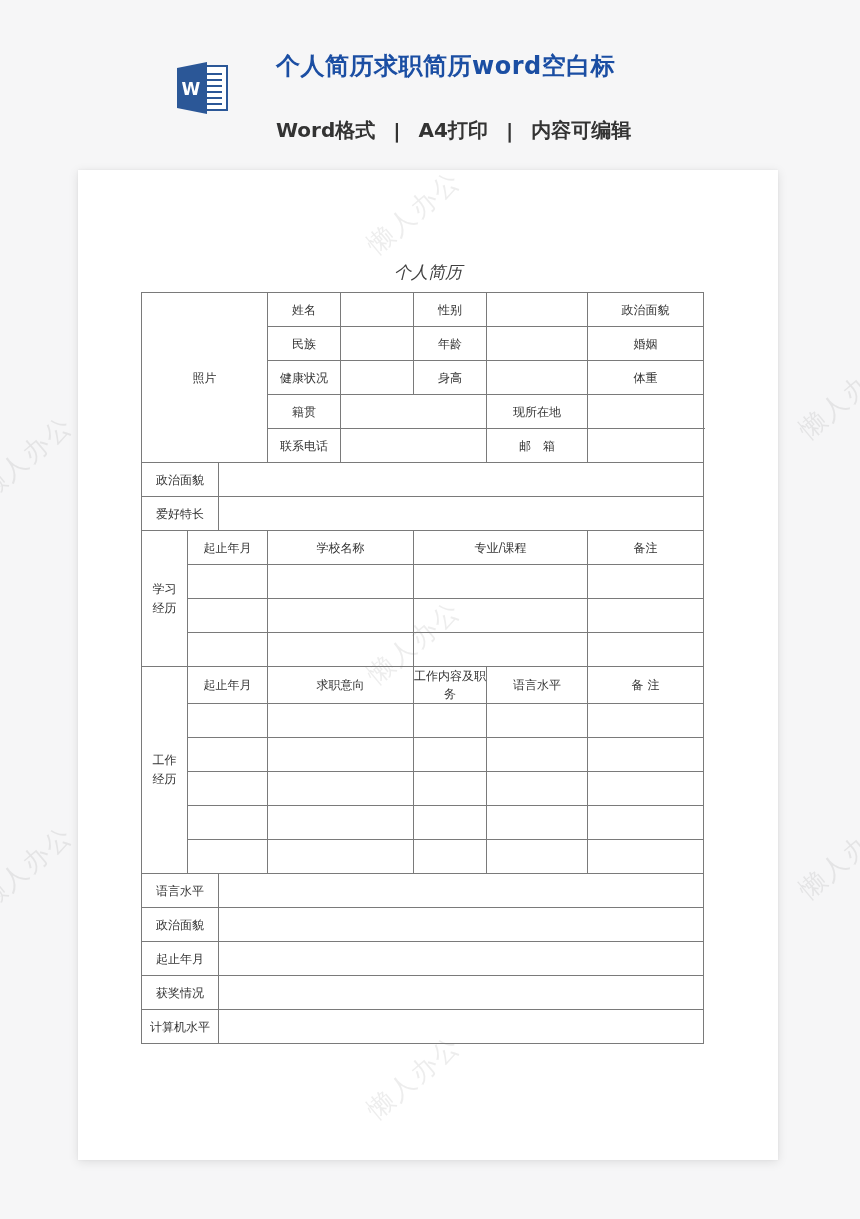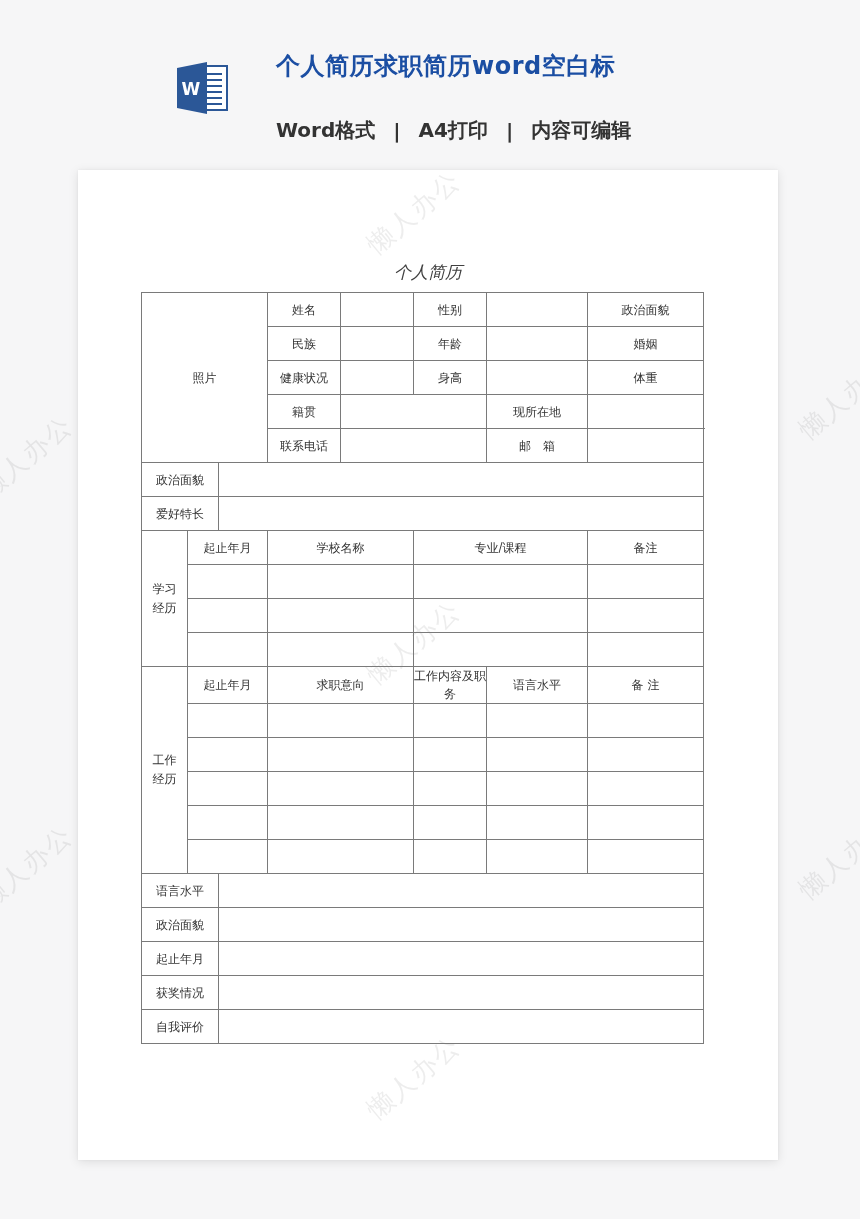--- a/index.html
+++ b/index.html
@@ -260,18 +260,18 @@
     </tr>
     <tr>
       <td colspan="2">起止年月</td>
       <td colspan="9"></td>
     </tr>
     <tr>
       <td colspan="2">获奖情况</td>
       <td colspan="9"></td>
     </tr>
     <tr>
-      <td colspan="2">自我评价</td>
+      <td colspan="2">计算机水平</td>
       <td colspan="9"></td>
     </tr>
   </tbody>
     </table>
 </div>
 
 </body></html>

